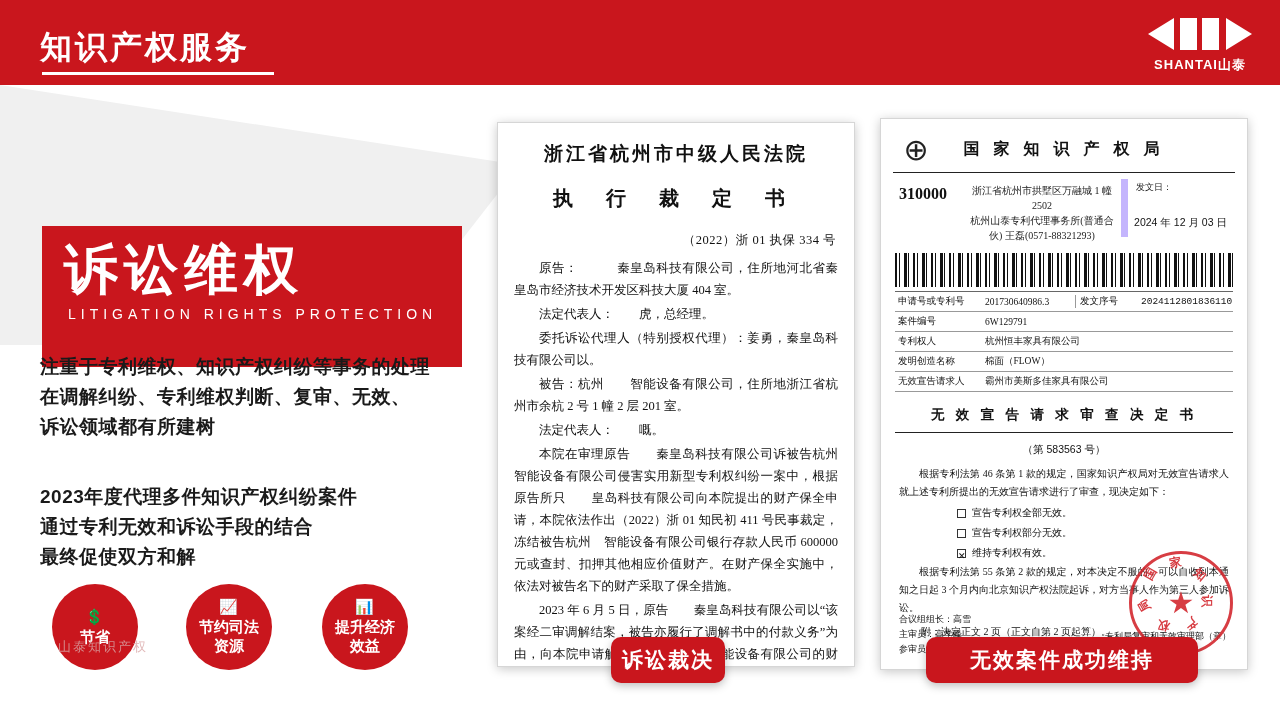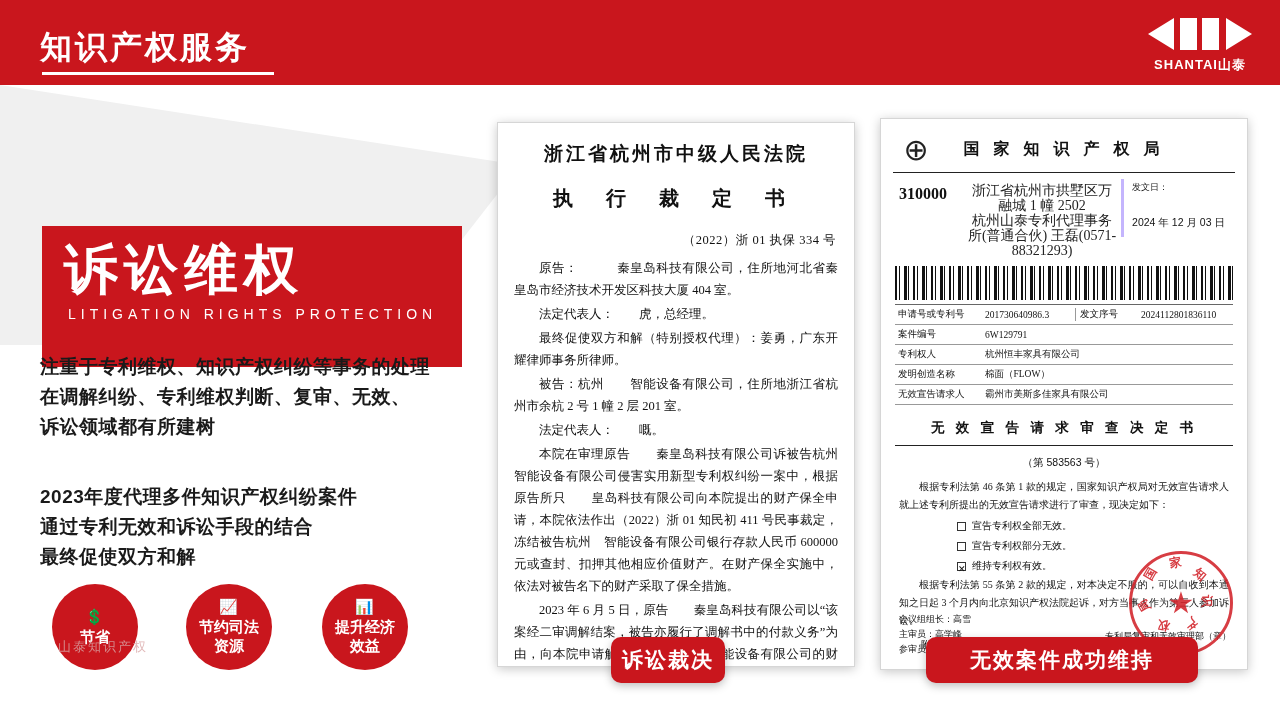--- a/index.html
+++ b/index.html
@@ -200,27 +200,27 @@
     min-height: 62px;
   }
   .docB-zip {
     position: absolute; left: 6px; top: 2px;
     font-family: "Liberation Serif", serif;
     font-size: 16px; font-weight: bold; color: #111;
   }
   .docB-addrlines {
     margin-left: 74px; margin-right: 118px;
     font-family: "Liberation Serif", serif;
-    font-size: 14px; color: #222; line-height: 15px;
+    font-size: 10px; color: #222; line-height: 15px;
     text-align: center;
   }
   .docB-datebox {
     position: absolute; right: 2px; top: -4px;
     width: 112px; height: 58px;
-    border-left: 3px solid #c4b5fd;
+    border-left: 7px solid #c4b5fd;
   }
   .docB-datebox .lbl {
     font-size: 9px; color: #222; padding: 2px 0 0 8px;
   }
   .docB-datebox .val {
     font-size: 10.5px; color: #111; text-align: center; margin-top: 22px;
   }
   .barcode {
     margin: 8px 14px 4px 14px;
     height: 34px;
@@ -234,21 +234,21 @@
     border-top: 1px solid #666;
     font-family: "Liberation Serif", serif;
     font-size: 9.5px; color: #111;
   }
   .fld-row {
     display: flex; border-bottom: 1px solid #999; height: 20px; align-items: center;
   }
   .fld-label { width: 86px; padding-left: 3px; color: #111; }
   .fld-value { flex: 1; padding-left: 4px; }
   .fld-label2 { width: 62px; text-align: left; border-left: 1px solid #999; padding-left: 4px; }
-  .fld-value2 { width: 96px; padding-left: 4px; }
+  .fld-value2 { width: 96px; padding-left: 4px; font-family: Liberation Mono, monospace; }
 
   .docB-decision-title {
     text-align: center;
     font-family: "Liberation Serif", serif;
     font-size: 13.5px; font-weight: bold; letter-spacing: 4px;
     margin-top: 14px; color: #111;
   }
   .docB-line {
     margin: 8px 14px 0 14px; border-top: 1.5px solid #222;
   }
@@ -376,21 +376,21 @@
   </div>
   <div class="watermark">山泰知识产权</div>
 
   <div class="doc doc-a">
     <div class="docA-title">浙江省杭州市中级人民法院</div>
     <div class="docA-sub">执 行 裁 定 书</div>
     <div class="docA-case">（2022）浙 01 执保 334 号</div>
     <div class="docA-body">
       <p>原告：　　　秦皇岛科技有限公司，住所地河北省秦皇岛市经济技术开发区科技大厦 404 室。</p>
       <p>法定代表人：　　虎，总经理。</p>
-      <p>最终促使双方和解（特别授权代理）：姜勇，广东开耀律师事务所律师。</p>
+      <p>委托诉讼代理人（特别授权代理）：姜勇，秦皇岛科技有限公司以。</p>
       <p>被告：杭州　　智能设备有限公司，住所地浙江省杭州市余杭 2 号 1 幢 2 层 201 室。</p>
       <p>法定代表人：　　嘅。</p>
       <p>本院在审理原告　　秦皇岛科技有限公司诉被告杭州　智能设备有限公司侵害实用新型专利权纠纷一案中，根据原告所只　　皇岛科技有限公司向本院提出的财产保全申请，本院依法作出（2022）浙 01 知民初 411 号民事裁定，冻结被告杭州　智能设备有限公司银行存款人民币 600000 元或查封、扣押其他相应价值财产。在财产保全实施中，依法对被告名下的财产采取了保全措施。</p>
       <p>2023 年 6 月 5 日，原告　　秦皇岛科技有限公司以“该案经二审调解结案，被告亦履行了调解书中的付款义务”为由，向本院申请解除对被告杭州　智能设备有限公司的财产保全措施。</p>
 
     </div>
   </div>
 
   <div class="doc doc-b">
     <div class="docB-head">

